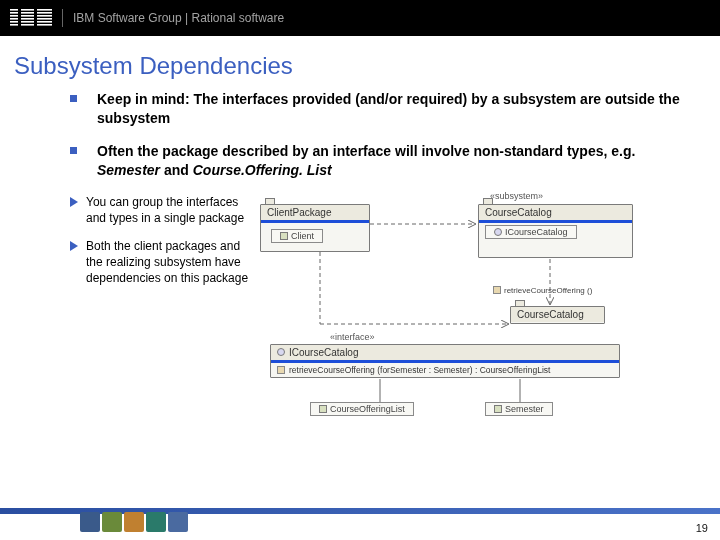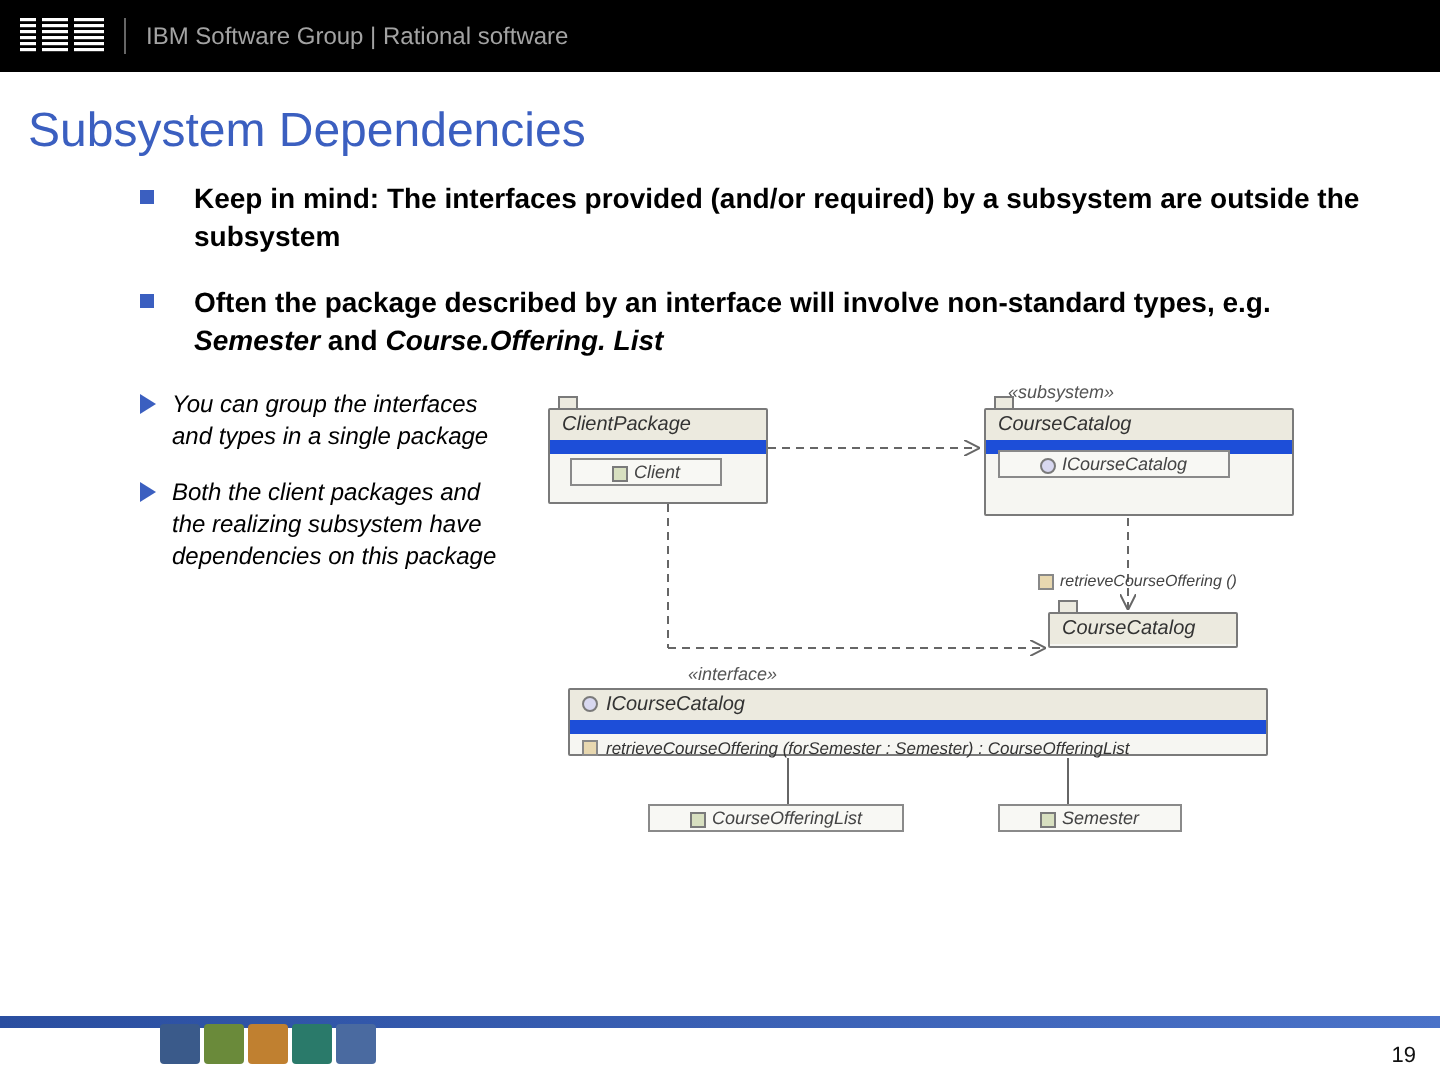--- a/index.html
+++ b/index.html
@@ -56,23 +56,21 @@
   }
   .bullet-text {
     font-size: 14px;
     font-weight: 700;
     line-height: 1.35;
     color: #000;
   }
   .bullet-text .italic { font-style: italic; }
   .columns {
     display: flex;
-    gap: 14px;
     margin-top: 6px;
-    font-style: italic;
   }
   .left-col { width: 180px; }
   .tri-row {
     display: flex;
     gap: 8px;
     margin-bottom: 12px;
   }
   .tri-bullet {
     width: 0; height: 0;
     border-top: 5px solid transparent;
@@ -98,38 +96,38 @@
     border-radius: 1px;
     font-size: 10px;
     color: #333;
   }
   .pkg-header {
     display: flex;
     align-items: center;
     gap: 4px;
     padding: 2px 6px;
     background: #eceadf;
-    border-bottom: 7px solid #1d4ed8;
+    border-bottom: 3px solid #1d4ed8;
   }
   .pkg-tab {
     width: 10px; height: 6px;
     border: 1px solid #7a7a7a;
     border-bottom: none;
     background: #eceadf;
     position: absolute;
     top: -7px; left: 4px;
   }
   .mini {
     position: absolute;
     border: 1px solid #8a8a8a;
     background: #f8f8f4;
     font-size: 9px;
-    padding: 1px 20px;
-    display: flex;
-    align-items: flex-end;
+    padding: 1px 8px;
+    display: flex;
+    align-items: center;
     gap: 3px;
     color: #444;
     white-space: nowrap;
   }
   .icon-sq {
     width: 8px; height: 8px;
     border: 1px solid #7a7a7a;
     background: #d8e0c0;
     display: inline-block;
   }

